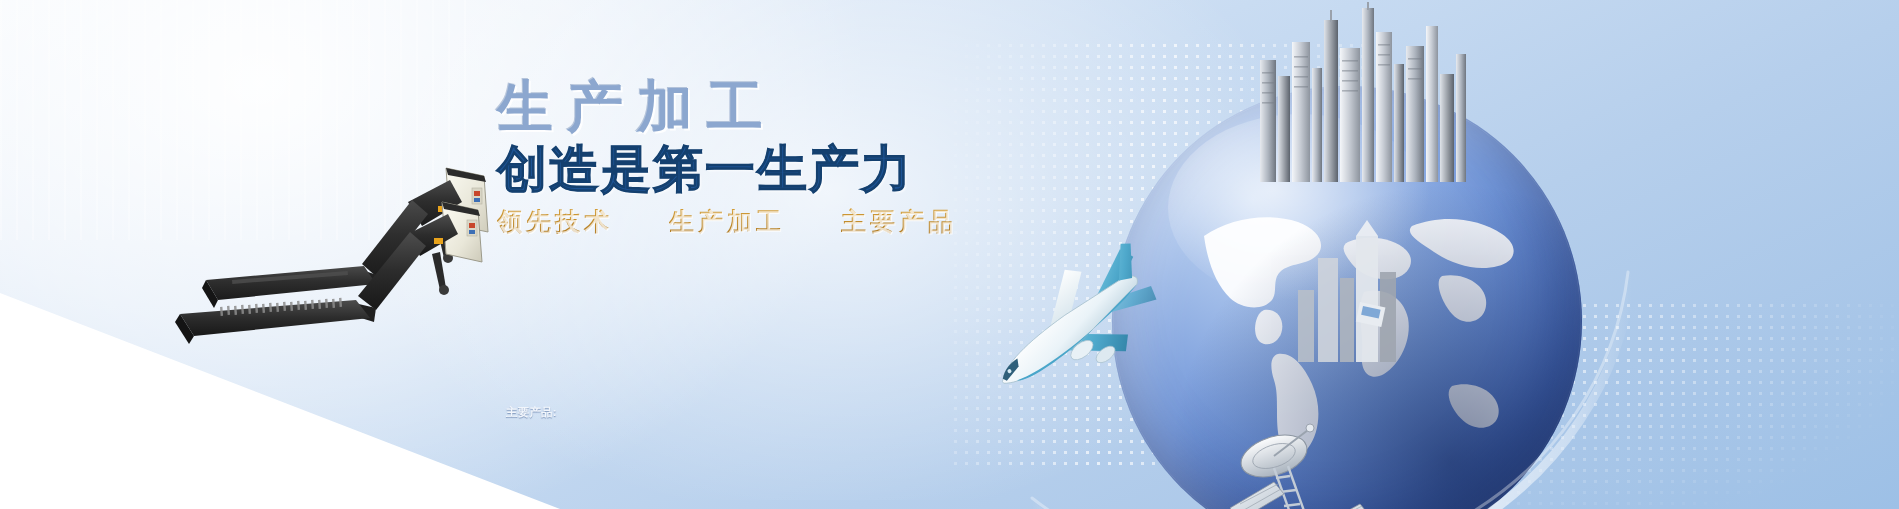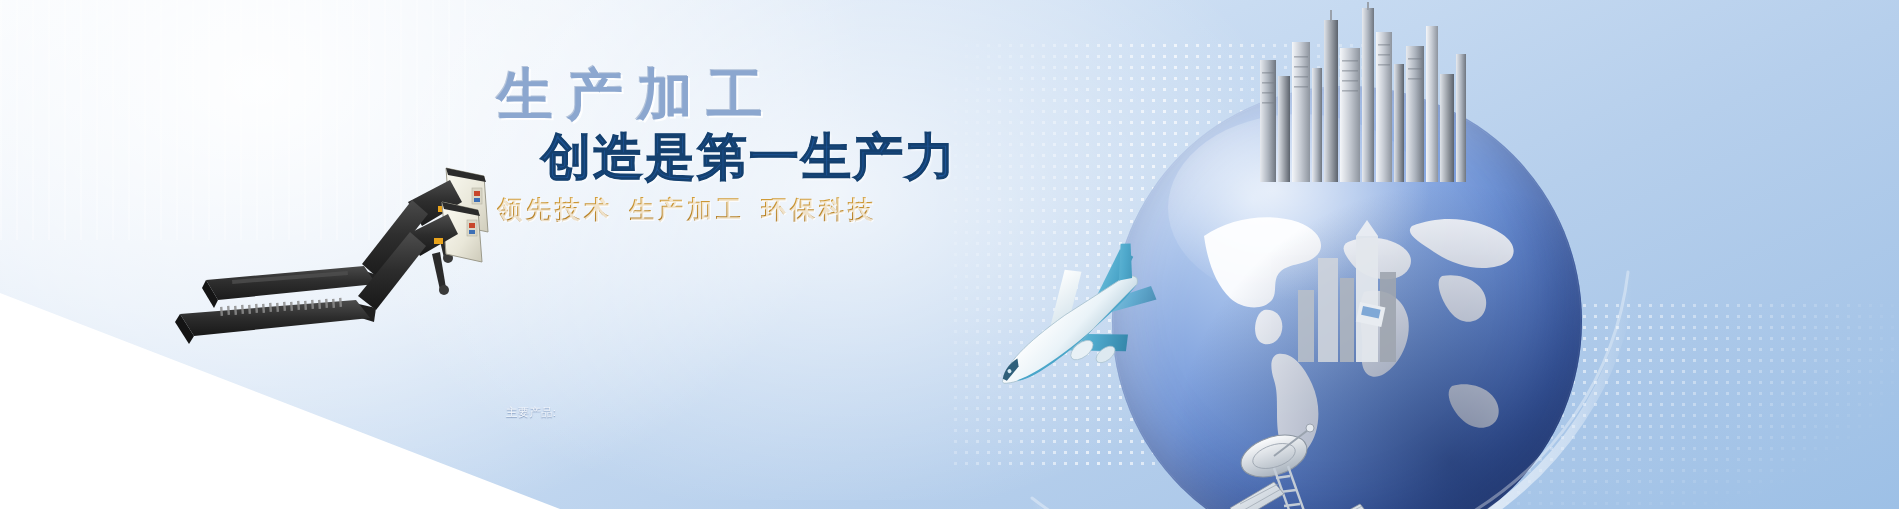--- a/index.html
+++ b/index.html
@@ -52,55 +52,55 @@
   .dots2 {
     position:absolute; left:1480px; top:300px; width:420px; height:220px;
     background-image:radial-gradient(rgba(255,255,255,.7) 1.5px, rgba(255,255,255,0) 1.8px);
     background-size:11px 11px;
     -webkit-mask-image:radial-gradient(ellipse at 20% 20%, rgba(0,0,0,.9), rgba(0,0,0,0) 75%);
     mask-image:radial-gradient(ellipse at 20% 20%, rgba(0,0,0,.9), rgba(0,0,0,0) 75%);
     pointer-events:none;
   }
 
   
-  .copy { position:absolute; left:497px; top:66px; width:470px; }
+  .copy { position:absolute; left:497px; top:78px; width:470px; }
 
   .headline-1 {
     font-size:56px; font-weight:bold; letter-spacing:14px;
     color:#8ca7cf;
     text-shadow: 2px 2px 0 rgba(255,255,255,.85), -1px -1px 0 rgba(120,145,185,.5);
     line-height:1.05; white-space:nowrap;
   }
   .headline-2 {
     margin-top:6px;
     font-size:50px; font-weight:bold; letter-spacing:2px;
     color:#1d5394;
     -webkit-text-stroke:1px #14406f;
     text-shadow: 2px 2px 2px rgba(255,255,255,.6);
-    line-height:1.05; white-space:nowrap;margin-left:44px;
+    line-height:1.05; white-space:nowrap;
   }
   .tagline {
     margin-top:10px;
-    display:flex; gap:16px;
+    display:flex; gap:56px;
     font-size:25px; font-weight:bold; letter-spacing:4px;
     color:#b8842a;
     text-shadow:1px 1px 0 rgba(255,255,255,.75);
     white-space:nowrap;
   }
   .tagline span { background:linear-gradient(180deg,#d9a43c 0%, #a9741f 100%);
      -webkit-background-clip:text; background-clip:text; color:transparent; }
 
   
   .desc {
     position:absolute; left:506px; top:404px; width:655px;
     font-size:11.5px; line-height:17px; color:#f2f6fc;
     text-shadow:0 1px 1px rgba(60,90,140,.55);
     letter-spacing:.2px;
   }
-  .desc .lead { display:block; margin-bottom:1px; }
+  .desc .lead { display:block; margin-bottom:1px;font-weight:bold; }
   .desc .body { display:block; }
 
   
   .globe-wrap { position:absolute; left:1112px; top:86px; width:470px; height:470px; }
   .globe {
     position:absolute; inset:0; border-radius:50%;
     background:
       radial-gradient(circle at 30% 24%, #c6d9f4 0%, #9fbbe8 22%, #6f94d8 50%, #4b6fc0 72%, #3c5aa8 88%, #33509b 100%);
     box-shadow:inset -18px -26px 60px rgba(20,40,90,.45), inset 26px 22px 50px rgba(255,255,255,.35);
   }
@@ -431,21 +431,21 @@
   </div>
 
   <div class="wedge"></div>
 
   <div class="copy">
     <div class="headline-1">生产加工</div>
     <div class="headline-2">创造是第一生产力</div>
     <div class="tagline">
       <span>领先技术</span>
       <span>生产加工</span>
-      <span>环保科技</span>
+      <span>主要产品</span>
     </div>
   </div>
 
   <div class="desc">
     <span class="lead">主要产品:</span>
   </div>
 
 </div>
 
 </body></html>

